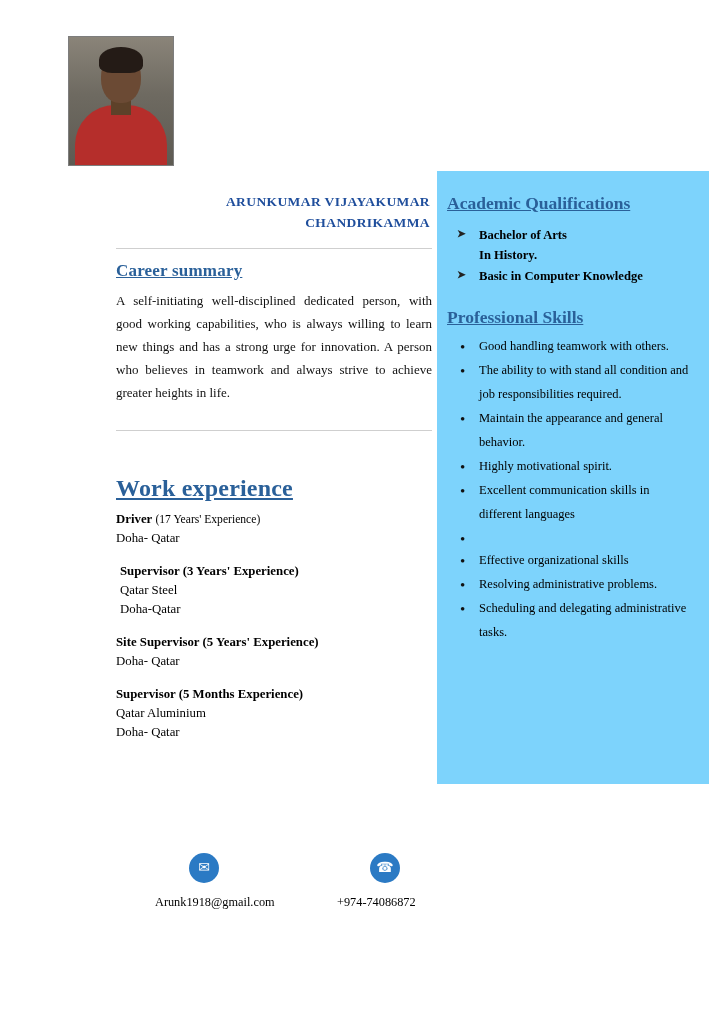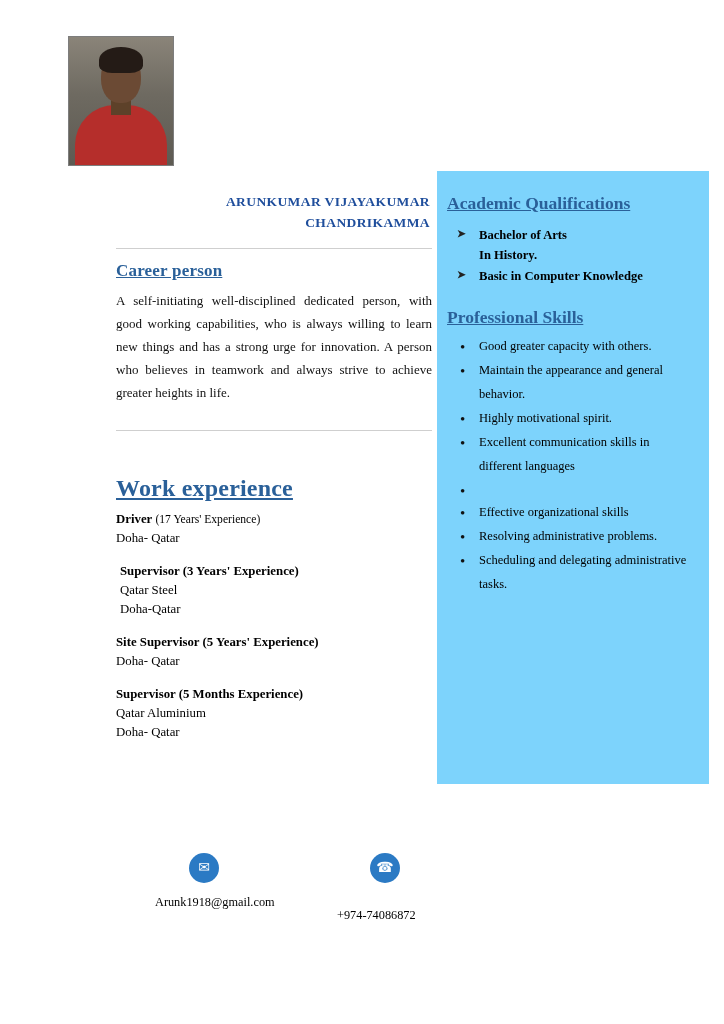--- a/index.html
+++ b/index.html
@@ -253,21 +253,21 @@
   .circ.mail { left: 189px; top: 8px; }
   .circ.phone { left: 370px; top: 8px; }
 
   .contact-row {
     position: relative;
     margin-top: 10px;
     height: 22px;
     font-size: 12.3px;
   }
   .contact-row .email { position: absolute; left: 155px; top: 0; }
-  .contact-row .phone { position: absolute; left: 337px; top: 13px; }
+  .contact-row .phone { position: absolute; left: 337px; top: 0; }
 </style>
 </head>
 <body>
 
 <div class="page">
 
   <div class="photo-frame">
     <div class="photo-bg"></div>
     <div class="photo-body"></div>
     <div class="photo-neck"></div>
@@ -283,41 +283,42 @@
           <span>Bachelor of Arts</span>
           <span class="sub">In History.</span>
         </li>
         <li>
           <span>Basic in Computer Knowledge</span>
         </li>
       </ul>
 
       <h2 class="rsection second">Professional Skills</h2>
       <ul class="dot-list">
-        <li>Good greater capacity with others.</li>
+        <li>Good handling teamwork with others.</li>
+        <li>The ability to with stand all condition and job responsibilities required.</li>
         <li>Maintain the appearance and general behavior.</li>
         <li>Highly motivational spirit.</li>
         <li>Excellent communication skills in different languages</li>
         <li class="empty"></li>
         <li>Effective organizational skills</li>
         <li>Resolving administrative problems.</li>
         <li>Scheduling and delegating administrative tasks.</li>
       </ul>
     </div>
   </div>
 
   <div class="left-col">
     <div class="name-block">
       <div>ARUNKUMAR VIJAYAKUMAR</div>
       <div>CHANDRIKAMMA</div>
     </div>
 
     <div class="hr-thin"></div>
 
-    <h2 class="section">Career person</h2>
+    <h2 class="section">Career summary</h2>
     <p class="summary">A self-initiating well-disciplined dedicated person, with good working capabilities, who is always willing to learn new things and has a strong urge for innovation. A person who believes in teamwork and always strive to achieve greater heights in life.</p>
 
     <div class="hr-thin" style="margin-top:26px;"></div>
 
     <h2 class="section big">Work experience</h2>
 
     <div class="work-list">
       <div class="job">
         <span class="title">Driver</span>
         <span class="yrs-normal">(17 Years' Experience)</span>

